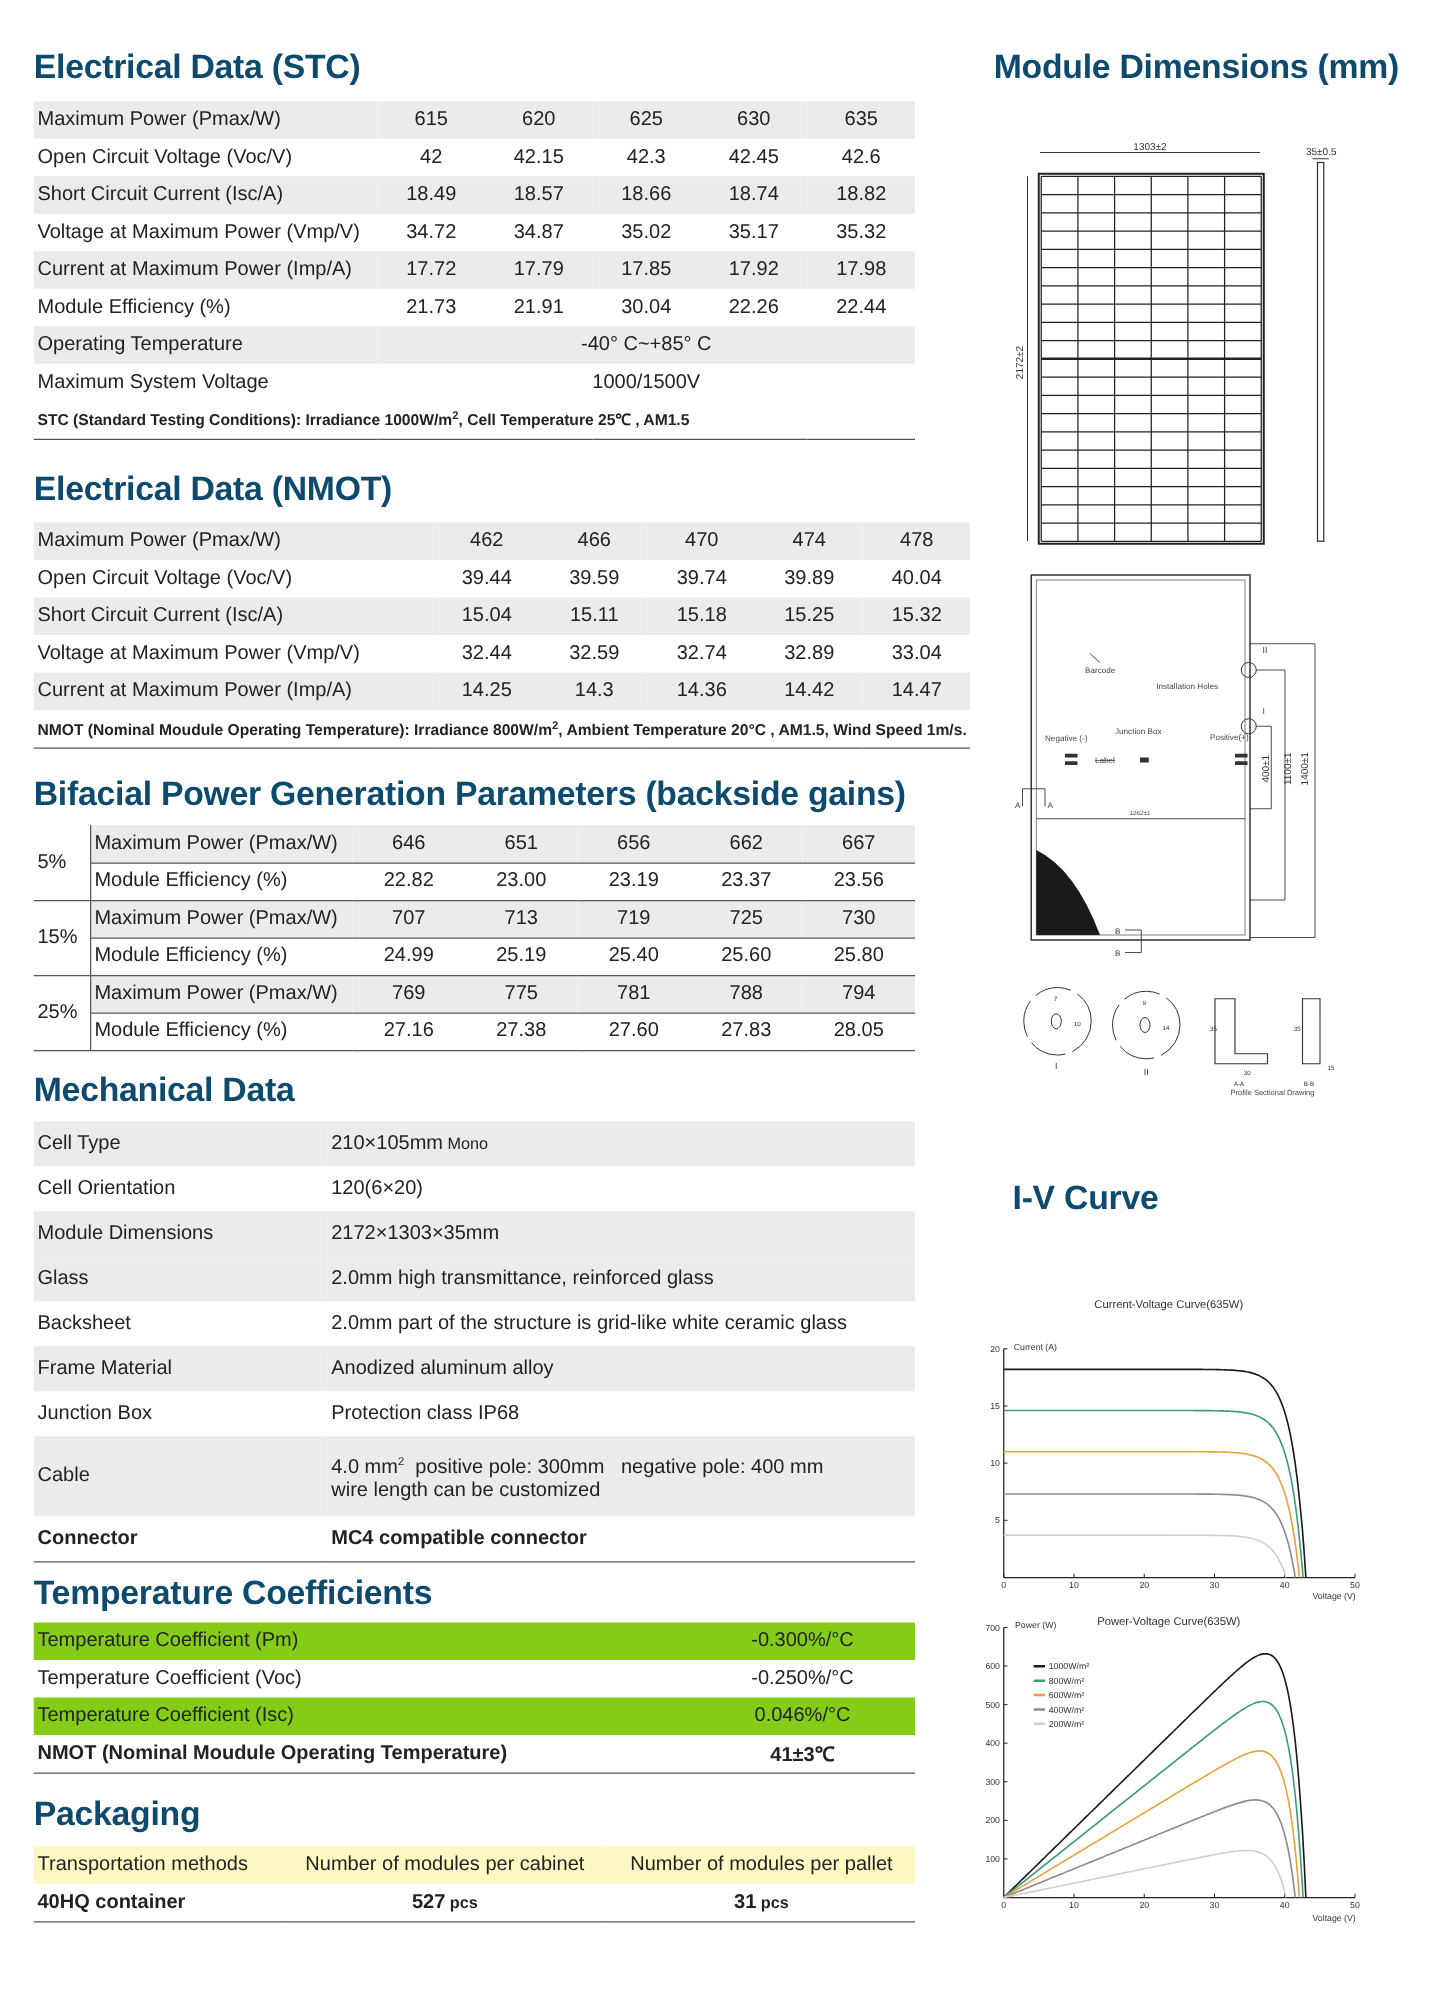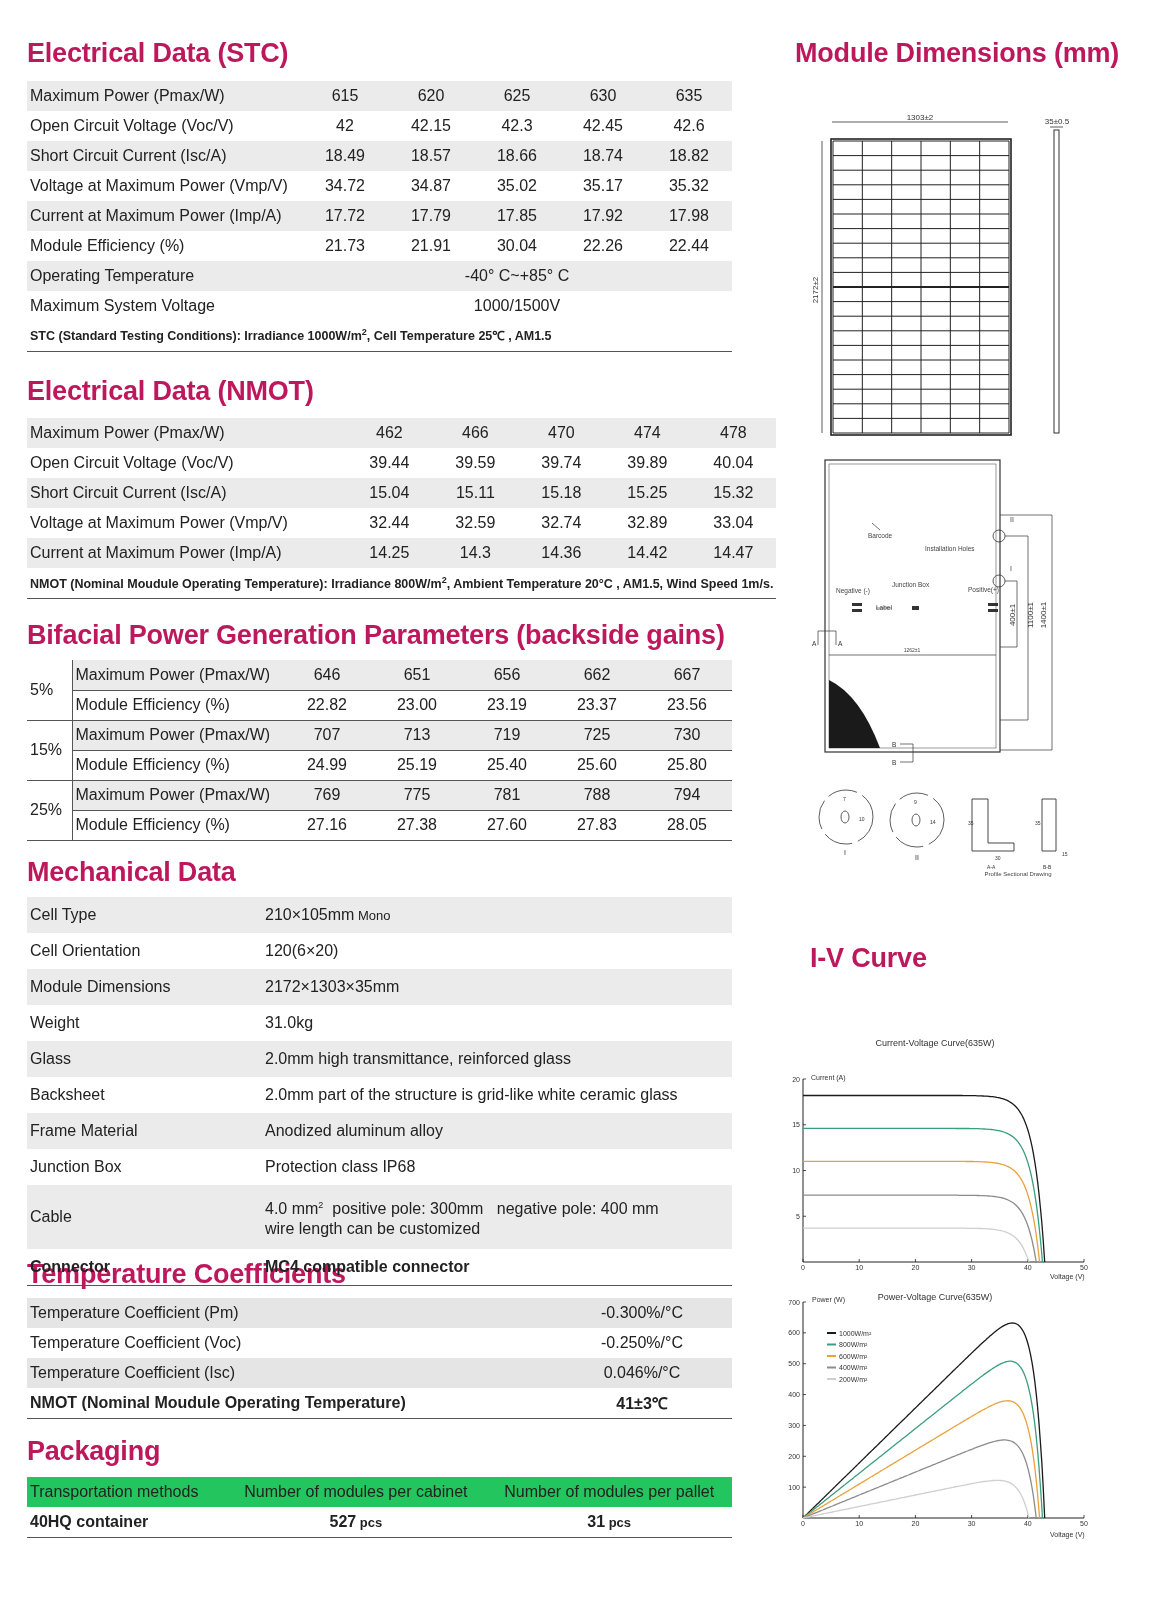--- a/index.html
+++ b/index.html
@@ -1,17 +1,17 @@
 <!DOCTYPE html>
 <html><head>
 <meta charset="utf-8">
 <style>
   * { box-sizing: border-box; margin: 0; padding: 0; }
   body { width: 1155px; height: 1599px; background: #ffffff; font-family: "Liberation Sans", sans-serif; color: #222; position: relative; overflow: hidden; }
-  .h2 { position: absolute; color: #be185d; font-weight: bold; font-size: 27px; font-family: "Liberation Sans", sans-serif; letter-spacing: -0.2px; }
+  .h2 { position: absolute; color: #0c4a6e; font-weight: bold; font-size: 27px; font-family: "Liberation Sans", sans-serif; letter-spacing: -0.2px; }
   .tbl { position: absolute; left: 27px; width: 705px; border-collapse: collapse; font-size: 16px; }
   .tbl td { height: 30px; padding: 0 3px; white-space: nowrap; }
   .tbl tr.g td { background: #ebebeb; }
   .tbl td.num { text-align: center; width: 86px; }
   .tbl td.span { text-align: center; }
   .note { font-size: 12.5px; height: 30px; padding-left: 3px !important; }
   .bottom { border-bottom: 1.5px solid #555; font-weight: bold; }
   .bif { position: absolute; left: 27px; width: 705px; border-collapse: collapse; font-size: 16px; }
   .bif td { height: 30px; padding: 0 3px; white-space: nowrap; }
   .bif td.pct { width: 45px; border-right: 1.5px solid #555; vertical-align: middle; }
@@ -20,25 +20,25 @@
   .bif tr.sep td { border-bottom: 1.5px solid #555; }
   .bif tr.mid td.lbl, .bif tr.mid td.num { border-bottom: 1.5px solid #555; }
   .mech { position: absolute; left: 27px; width: 705px; border-collapse: collapse; font-size: 16px; }
   .mech td { height: 36px; padding: 0 3px; }
   .mech tr.g td { background: #ebebeb; }
   .mech td.k { width: 235px; }
   .small { font-size: 13px; }
   sup { font-size: 9px; }
   .temp { position: absolute; left: 27px; width: 705px; border-collapse: collapse; font-size: 16px; }
   .temp td { height: 30px; padding: 0 3px; }
-  .temp tr.g td { background: #e5e5e5; margin-top: 24px; }
+  .temp tr.g td { background: #84cc16; margin-top: 24px; }
   .temp td.v { text-align: center; width: 180px; }
   .pack { position: absolute; left: 27px; width: 705px; border-collapse: collapse; font-size: 16px; }
   .pack td { height: 30px; padding: 0 3px; }
-  .pack tr.g td { background: #22c55e; }
+  .pack tr.g td { background: #fef9c3; }
   .pack td.c { text-align: center; }
   .draw { position: absolute; }
   .chart-title { font-size: 9px; fill: #333; }
   .axis-t { font-size: 7px; fill: #333; }
 </style>
 </head>
 <body>
 
 <div class="h2" style="left:27px;top:38px;">Electrical Data (STC)</div>
 <div class="h2" style="left:27px;top:376px;">Electrical Data (NMOT)</div>
@@ -227,24 +227,20 @@
         <td class="k">Cell Type</td>
         <td class=""><span>210×105mm</span><span class="small"> Mono</span></td>
       </tr>
       <tr class="">
         <td class="k">Cell Orientation</td>
         <td class=""><span>120(6×20)</span></td>
       </tr>
       <tr class="g">
         <td class="k">Module Dimensions</td>
         <td class=""><span>2172×1303×35mm</span></td>
-      </tr>
-      <tr class="">
-        <td class="k">Weight</td>
-        <td class=""><span>31.0kg</span></td>
       </tr>
       <tr class="g">
         <td class="k">Glass</td>
         <td class=""><span>2.0mm high transmittance, reinforced glass</span></td>
       </tr>
       <tr class="">
         <td class="k">Backsheet</td>
         <td class=""><span>2.0mm part of the structure is grid-like white ceramic glass</span></td>
       </tr>
       <tr class="g">

